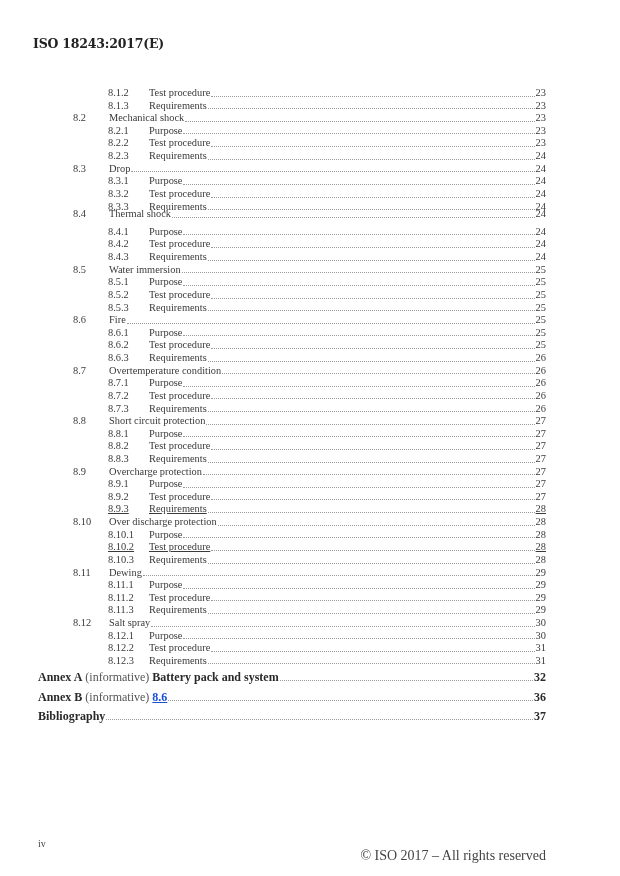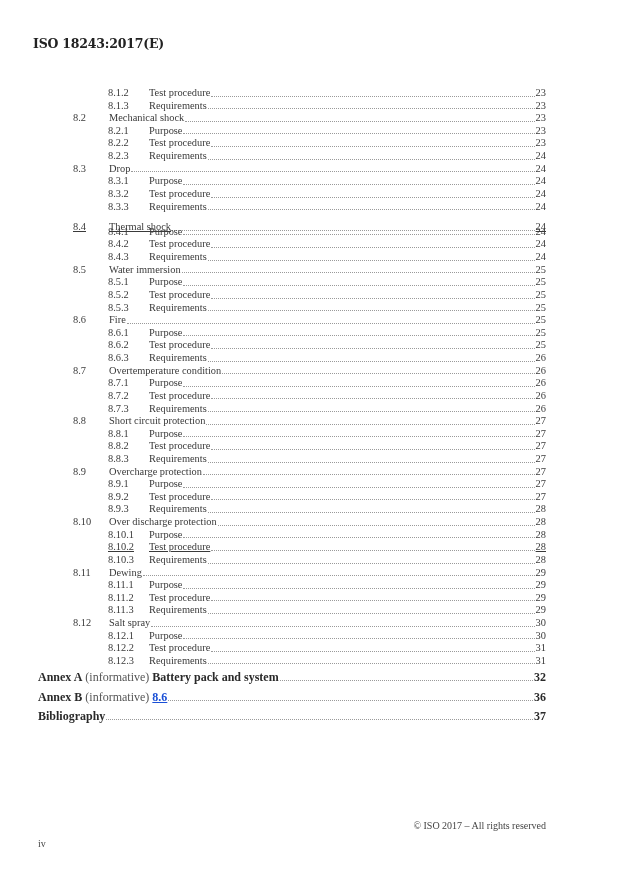--- a/index.html
+++ b/index.html
@@ -43,21 +43,21 @@
       flex: 1; border-bottom: 1px dotted #9a9a9a; margin: 0 1px;
       height: 8px; align-self: flex-end; margin-bottom: 3px;
     }
     .annex .pg { font-weight: bold; }
     .link { color: #1a4fd6; text-decoration: underline; font-weight: bold; }
     .footer-left {
       position: absolute; left: 38px; top: 838px; font-size: 10px; color: #444;
       font-family: "Liberation Serif", serif;
     }
     .footer-right {
-      position: absolute; right: 74px; top: 820px; font-size: 10px; color: #444;
+      position: absolute; right: 74px; top: 848px; font-size: 14px; color: #444;
       font-family: "Liberation Serif", serif;
     }
   </style>
 </head>
 <body>
 
 <div class="header-title">ISO 18243:2017(E)</div>
 
 <div class="toc" id="toc">
     <div class="row lvl3" style="top: 0px;">
@@ -113,21 +113,21 @@
       <span class="lbl">Test procedure</span>
       <span class="dots"></span>
       <span class="pg">24</span>
     </div>
     <div class="row lvl3" style="top: 113.58px;">
       <span class="num">8.3.3</span>
       <span class="lbl">Requirements</span>
       <span class="dots"></span>
       <span class="pg">24</span>
     </div>
-    <div class="row lvl2" style="top: 134px; text-decoration: underline;">
+    <div class="row lvl2" style="top: 121px;">
       <span class="num">8.4</span>
       <span class="lbl">Thermal shock</span>
       <span class="dots"></span>
       <span class="pg">24</span>
     </div>
     <div class="row lvl3" style="top: 138.82px;">
       <span class="num">8.4.1</span>
       <span class="lbl">Purpose</span>
       <span class="dots"></span>
       <span class="pg">24</span>
@@ -251,21 +251,21 @@
       <span class="lbl">Purpose</span>
       <span class="dots"></span>
       <span class="pg">27</span>
     </div>
     <div class="row lvl3" style="top: 403.84px;">
       <span class="num">8.9.2</span>
       <span class="lbl">Test procedure</span>
       <span class="dots"></span>
       <span class="pg">27</span>
     </div>
-    <div class="row lvl3" style="top: 416.46px;">
+    <div class="row lvl3" style="top: 416.46px; text-decoration: underline;">
       <span class="num">8.9.3</span>
       <span class="lbl">Requirements</span>
       <span class="dots"></span>
       <span class="pg">28</span>
     </div>
     <div class="row lvl2" style="top: 429.08px;">
       <span class="num">8.10</span>
       <span class="lbl">Over discharge protection</span>
       <span class="dots"></span>
       <span class="pg">28</span>

